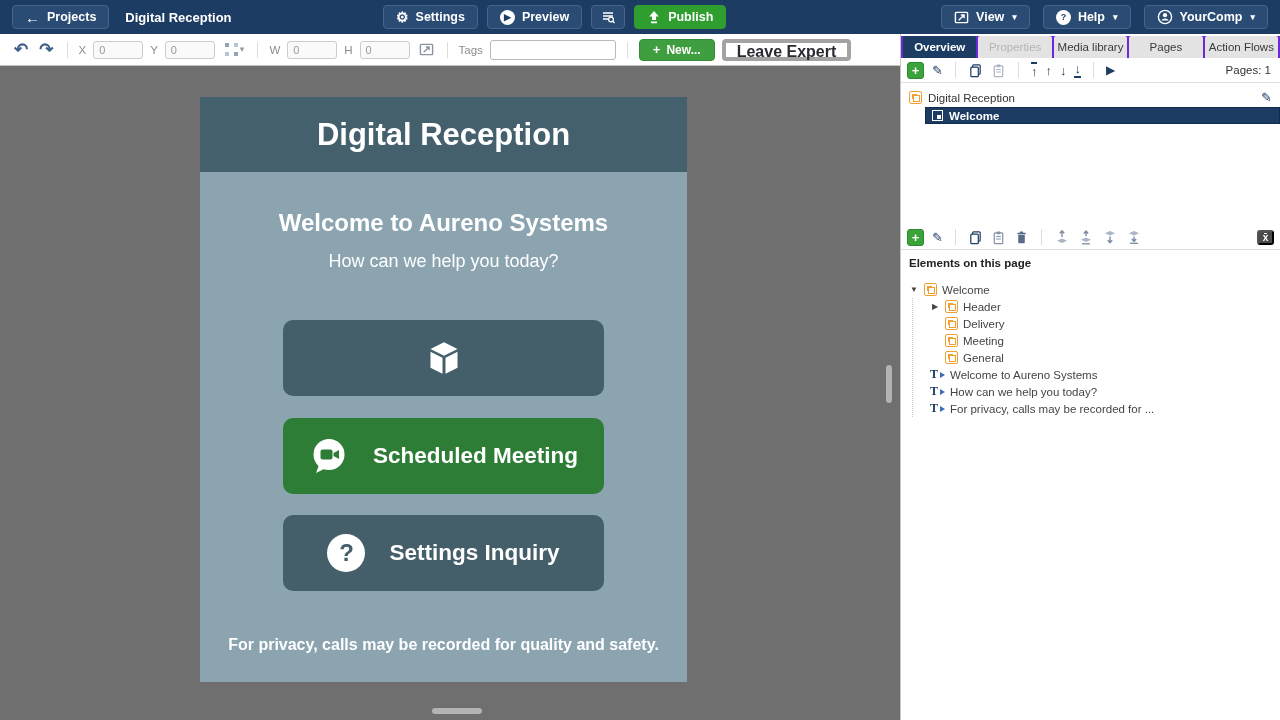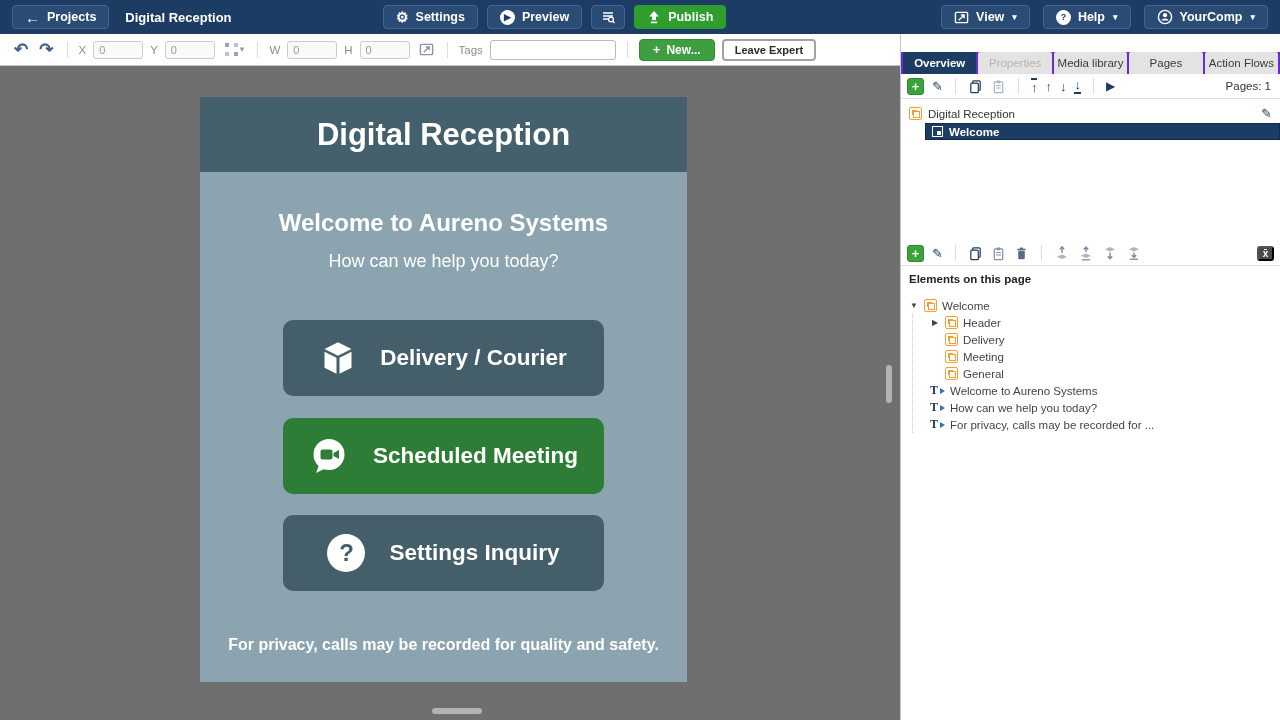--- a/index.html
+++ b/index.html
@@ -38,22 +38,22 @@
   .ico-btn { background:none; border:none; display:inline-flex; align-items:center; cursor:pointer; padding:0 2px; }
   .undo-redo { color:#41608c; font-size:17px; font-weight:700; }
   .num-input { width:50px; height:18px; background:#fafafa; border:1px solid #ccc; border-radius:3px;
                color:#999; font-size:11px; padding:0 5px; font-family:"Liberation Sans",sans-serif; }
   .tags-input { width:126px; height:20px; background:#fff; border:1px solid #b9b9b9; border-radius:3px;
                 font-size:11px; padding:0 5px; }
   .btn-new { background:#3f9e3f; color:#fff; border:1px solid #378c37; border-radius:4px; height:22px;
              padding:0 13px; font-weight:700; font-size:12px; display:inline-flex; gap:6px;
              align-items:center; cursor:pointer; }
   .btn-new .plus { font-size:13px; font-weight:700; }
-  .btn-leave { background:#fff; border:2px solid #a3a3a3; border-radius:4px; height:22px; padding:0 11px;
-               font-weight:700; font-size:11px; color:#2a2a33; cursor:pointer; }
+  .btn-leave { background:#fff; border:4px solid #a3a3a3; border-radius:4px; height:22px; padding:0 11px;
+               font-weight:700; font-size:16px; color:#2a2a33; cursor:pointer; }
 
   
   .canvas { position:relative; flex:1; background:#6f6f6f; overflow:hidden; }
   .kiosk { position:absolute; left:200px; top:31px; width:487px; height:585px; }
   .k-header { height:75px; background:#44606c; display:flex; align-items:center; justify-content:center;
               color:#fff; font-size:31px; font-weight:700; cursor:pointer; }
   .k-body { height:510px; background:#8ba4af; position:relative; }
   .k-title { position:absolute; top:37px; width:100%; text-align:center; color:#fff;
              font-size:24px; font-weight:700; cursor:pointer; }
   .k-sub { position:absolute; top:79px; width:100%; text-align:center; color:#fff; font-size:18px; cursor:pointer; }
@@ -65,21 +65,21 @@
   .k-btn.green { background:#2e7d36; }
   .k-q-circle { width:38px; height:38px; border-radius:50%; background:#fff; color:#455f6a;
                 display:flex; align-items:center; justify-content:center; font-size:24px; font-weight:800; }
   .k-footer { position:absolute; top:464px; width:100%; text-align:center; color:#fff;
               font-size:16px; font-weight:600; cursor:pointer; }
   .vthumb { position:absolute; right:8px; top:299px; width:6px; height:38px; background:#b3b3b3; border-radius:3px; cursor:grab; }
   .hthumb { position:absolute; left:432px; bottom:6px; width:50px; height:6px; background:#b3b3b3; border-radius:3px; cursor:grab; }
 
   
   .panel { width:380px; background:#fff; border-left:1px solid #c6c6c6; display:flex; flex-direction:column; }
-  .tabs { margin-top:18px; height:22px; display:flex; gap:2px; padding:0 2px; background:#6d28d9; flex:0 0 22px; }
+  .tabs { margin-top:2px; height:22px; display:flex; gap:2px; padding:0 2px; background:#6d28d9; flex:0 0 22px; }
   .tab { flex:1; display:flex; align-items:center; justify-content:center; font-size:11.5px;
          color:#3a3a3a; background:#e3e3e3; border-radius:2px 2px 0 0; cursor:pointer; white-space:nowrap; }
   .tab.active { background:#1d3c64; color:#fff; font-weight:700; }
   .tab.disabled { color:#b5b5b5; cursor:default; }
 
   .ptoolbar { height:25px; display:flex; align-items:center; padding:0 6px; gap:8px;
               border-bottom:1px solid #e0e0e0; flex:0 0 25px; }
   .plus-btn { width:17px; height:17px; background:#3aa33a; border:1px solid #2f8a2f; border-radius:3px;
               color:#fff; font-size:13px; font-weight:700; display:inline-flex; align-items:center;
               justify-content:center; cursor:pointer; }
@@ -244,21 +244,20 @@
           <div class="k-body">
             <div class="k-title">Welcome to Aureno Systems</div>
             <div class="k-sub">How can we help you today?</div>
 
             <button class="k-btn slate" style="top:148px;">
               <svg width="36" height="36" viewBox="0 0 24 24">
                 <path d="M12 1.5 L21 6 12 10.5 3 6 Z" fill="#fff"></path>
                 <path d="M3 7.8 L11 11.8 V22.5 L3 18.5 Z" fill="#fff"></path>
                 <path d="M21 7.8 L13 11.8 V22.5 L21 18.5 Z" fill="#fff"></path>
               </svg>
-              <span>Delivery / Courier</span>
             </button>
 
             <button class="k-btn green" style="top:246px;">
               <svg width="40" height="40" viewBox="0 0 40 40">
                 <circle cx="20" cy="18.5" r="15.5" fill="#fff"></circle>
                 <path d="M10 29 L7 37 L17 32 Z" fill="#fff"></path>
                 <rect x="11.5" y="13.5" width="12" height="10" rx="2" fill="#2e7d36"></rect>
                 <path d="M24.5 17 L30 14 V23 L24.5 20 Z" fill="#2e7d36"></path>
               </svg>
               <span>Scheduled Meeting</span>

